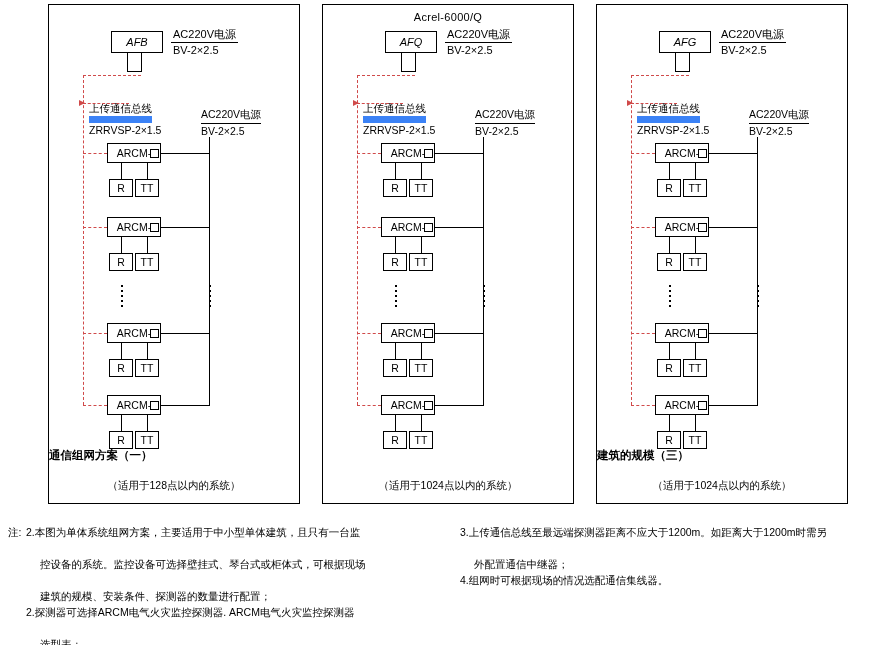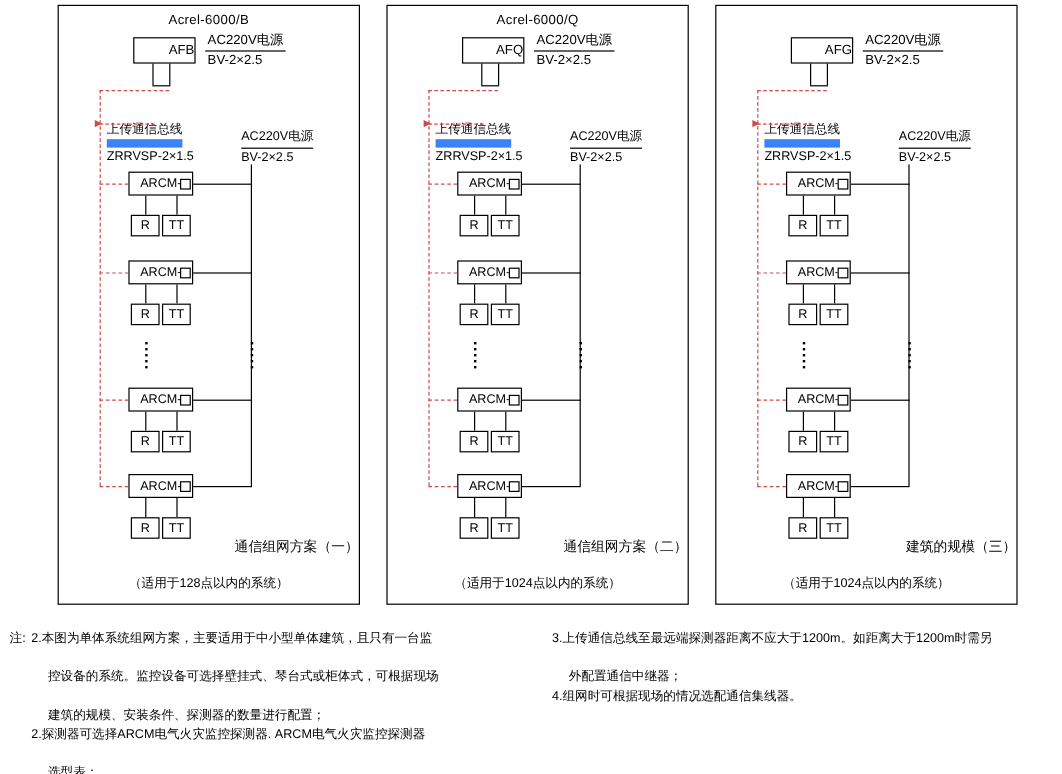--- a/index.html
+++ b/index.html
@@ -30,24 +30,24 @@
     position:absolute;top:6px;left:0;width:100%;
     text-align:center;font-size:11px;letter-spacing:.3px;
   }
 
   
   .headbox{
     position:absolute;
     width:52px;height:22px;
     border:1px solid #000;
     box-sizing:border-box;
-    text-align:right;
+    text-align:center;
     font-size:11px;
     line-height:20px;
-    left:62px;top:26px;
+    left:62px;top:26px;font-style:italic;
   }
   .acbox{
     position:absolute;
     left:122px;top:22px;
     font-size:11px;
     line-height:15px;
     text-align:left;
   }
   .acbox .b{border-bottom:1px solid #000;display:inline-block;padding:0 2px 0 2px;}
   .acbox .b2{display:inline-block;padding:0 2px;}
@@ -84,21 +84,21 @@
     font-size:10.5px;line-height:16px;text-align:center;background:#fff;
   }
   .vline{position:absolute;width:1px;background:#000;}
   .hline{position:absolute;height:1px;background:#000;}
   .vlined{position:absolute;width:0;border-left:1px dashed #d04a4a;}
   .hlined{position:absolute;height:0;border-top:1px dashed #d04a4a;}
   .vdots{position:absolute;width:2px;}
   .vdots i{display:block;width:2px;height:2px;background:#000;margin-bottom:3px;}
 
   .scheme{
-    position:absolute;bottom:40px;left:0;width:100%;text-align:right;font-size:11.5px;
+    position:absolute;bottom:40px;left:0;width:100%;text-align:left;font-size:11.5px;font-weight:bold;
   }
   .applic{
     position:absolute;bottom:10px;left:0;width:100%;text-align:center;font-size:10.5px;
   }
 
   
   .notes{
     position:absolute;left:8px;top:524px;width:870px;font-size:10.5px;line-height:16px;
   }
   .note-col-l{position:absolute;left:0;top:0;width:440px;}
@@ -107,21 +107,20 @@
   .nline{display:block;}
   .indent{padding-left:14px;margin-top:16px;}
   .arrowhead{position:absolute;width:0;height:0;border-top:3px solid transparent;border-bottom:3px solid transparent;border-right:6px solid #d04a4a;}
 </style>
 </head>
 <body>
 
 <div class="panels">
 
   <div class="panel" id="panel1">
-    <div class="ptitle">Acrel-6000/B</div>
 
     <div class="headbox">AFB</div>
     <div class="acbox">
       <span class="b">AC220V电源</span><br>
       <span class="b2">BV-2×2.5</span>
     </div>
 
     <div class="vline" style="left:78px;top:48px;height:18px;"></div>
     <div class="vline" style="left:92px;top:48px;height:18px;"></div>
     <div class="hline" style="left:78px;top:66px;width:15px;"></div>
@@ -269,21 +268,20 @@
 
     <div class="arcm" style="left:58px;top:390px;">ARCM-</div>
     <div class="sq" style="left:101px;top:396px;"></div>
     <div class="hlined" style="left:34px;top:400px;width:24px;"></div>
     <div class="hline" style="left:112px;top:400px;width:49px;"></div>
     <div class="vline" style="left:72px;top:410px;height:16px;"></div>
     <div class="vline" style="left:98px;top:410px;height:16px;"></div>
     <div class="rbox" style="left:60px;top:426px;">R</div>
     <div class="ttbox" style="left:86px;top:426px;">TT</div>
 
-    <div class="scheme">通信组网方案（二）</div>
     <div class="applic">（适用于1024点以内的系统）</div>
   </div>
 
   <div class="panel" id="panel3">
 
     <div class="headbox">AFG</div>
     <div class="acbox">
       <span class="b">AC220V电源</span><br>
       <span class="b2">BV-2×2.5</span>
     </div>

